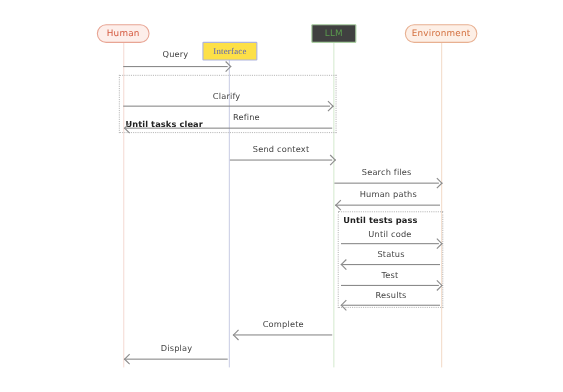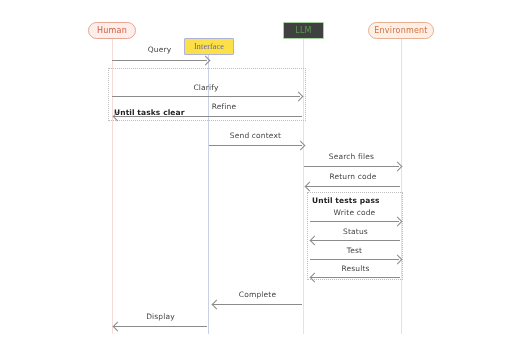--- a/index.html
+++ b/index.html
@@ -120,24 +120,24 @@
       <div class="arrowhead left" style="top: 113px; left: 113.5px;"></div>
       <div class="msg-label" style="left: 130px; width: 188px; top: 102px;">Refine</div>
       <div class="msg-line" style="left: 209px; top: 145px; width: 93px;"></div>
       <div class="arrowhead right" style="top: 142px; left: 297px;"></div>
       <div class="msg-label" style="left: 209px; width: 93px; top: 131px;">Send context</div>
       <div class="msg-line" style="left: 304px; top: 166px; width: 95px;"></div>
       <div class="arrowhead right" style="top: 163px; left: 394px;"></div>
       <div class="msg-label" style="left: 304px; width: 95px; top: 152px;">Search files</div>
       <div class="msg-line" style="left: 306px; top: 186px; width: 94px;"></div>
       <div class="arrowhead left" style="top: 183px; left: 305.5px;"></div>
-      <div class="msg-label" style="left: 306px; width: 94px; top: 172px;">Return code</div>
+      <div class="msg-label" style="left: 306px; width: 94px; top: 172px;">Human paths</div>
       <div class="msg-line" style="left: 310px; top: 221px; width: 89px;"></div>
       <div class="arrowhead right" style="top: 218px; left: 394px;"></div>
-      <div class="msg-label" style="left: 310px; width: 89px; top: 208px;">Write code</div>
+      <div class="msg-label" style="left: 310px; width: 89px; top: 208px;">Until code</div>
       <div class="msg-line" style="left: 311px; top: 240px; width: 89px;"></div>
       <div class="arrowhead left" style="top: 237px; left: 310.5px;"></div>
       <div class="msg-label" style="left: 311px; width: 89px; top: 227px;">Status</div>
       <div class="msg-line" style="left: 310px; top: 259px; width: 89px;"></div>
       <div class="arrowhead right" style="top: 256px; left: 394px;"></div>
       <div class="msg-label" style="left: 310px; width: 89px; top: 246px;">Test</div>
       <div class="msg-line" style="left: 311px; top: 277px; width: 89px;"></div>
       <div class="arrowhead left" style="top: 274px; left: 310.5px;"></div>
       <div class="msg-label" style="left: 311px; width: 89px; top: 264px;">Results</div>
       <div class="msg-line" style="left: 213px; top: 304px; width: 89px;"></div>

